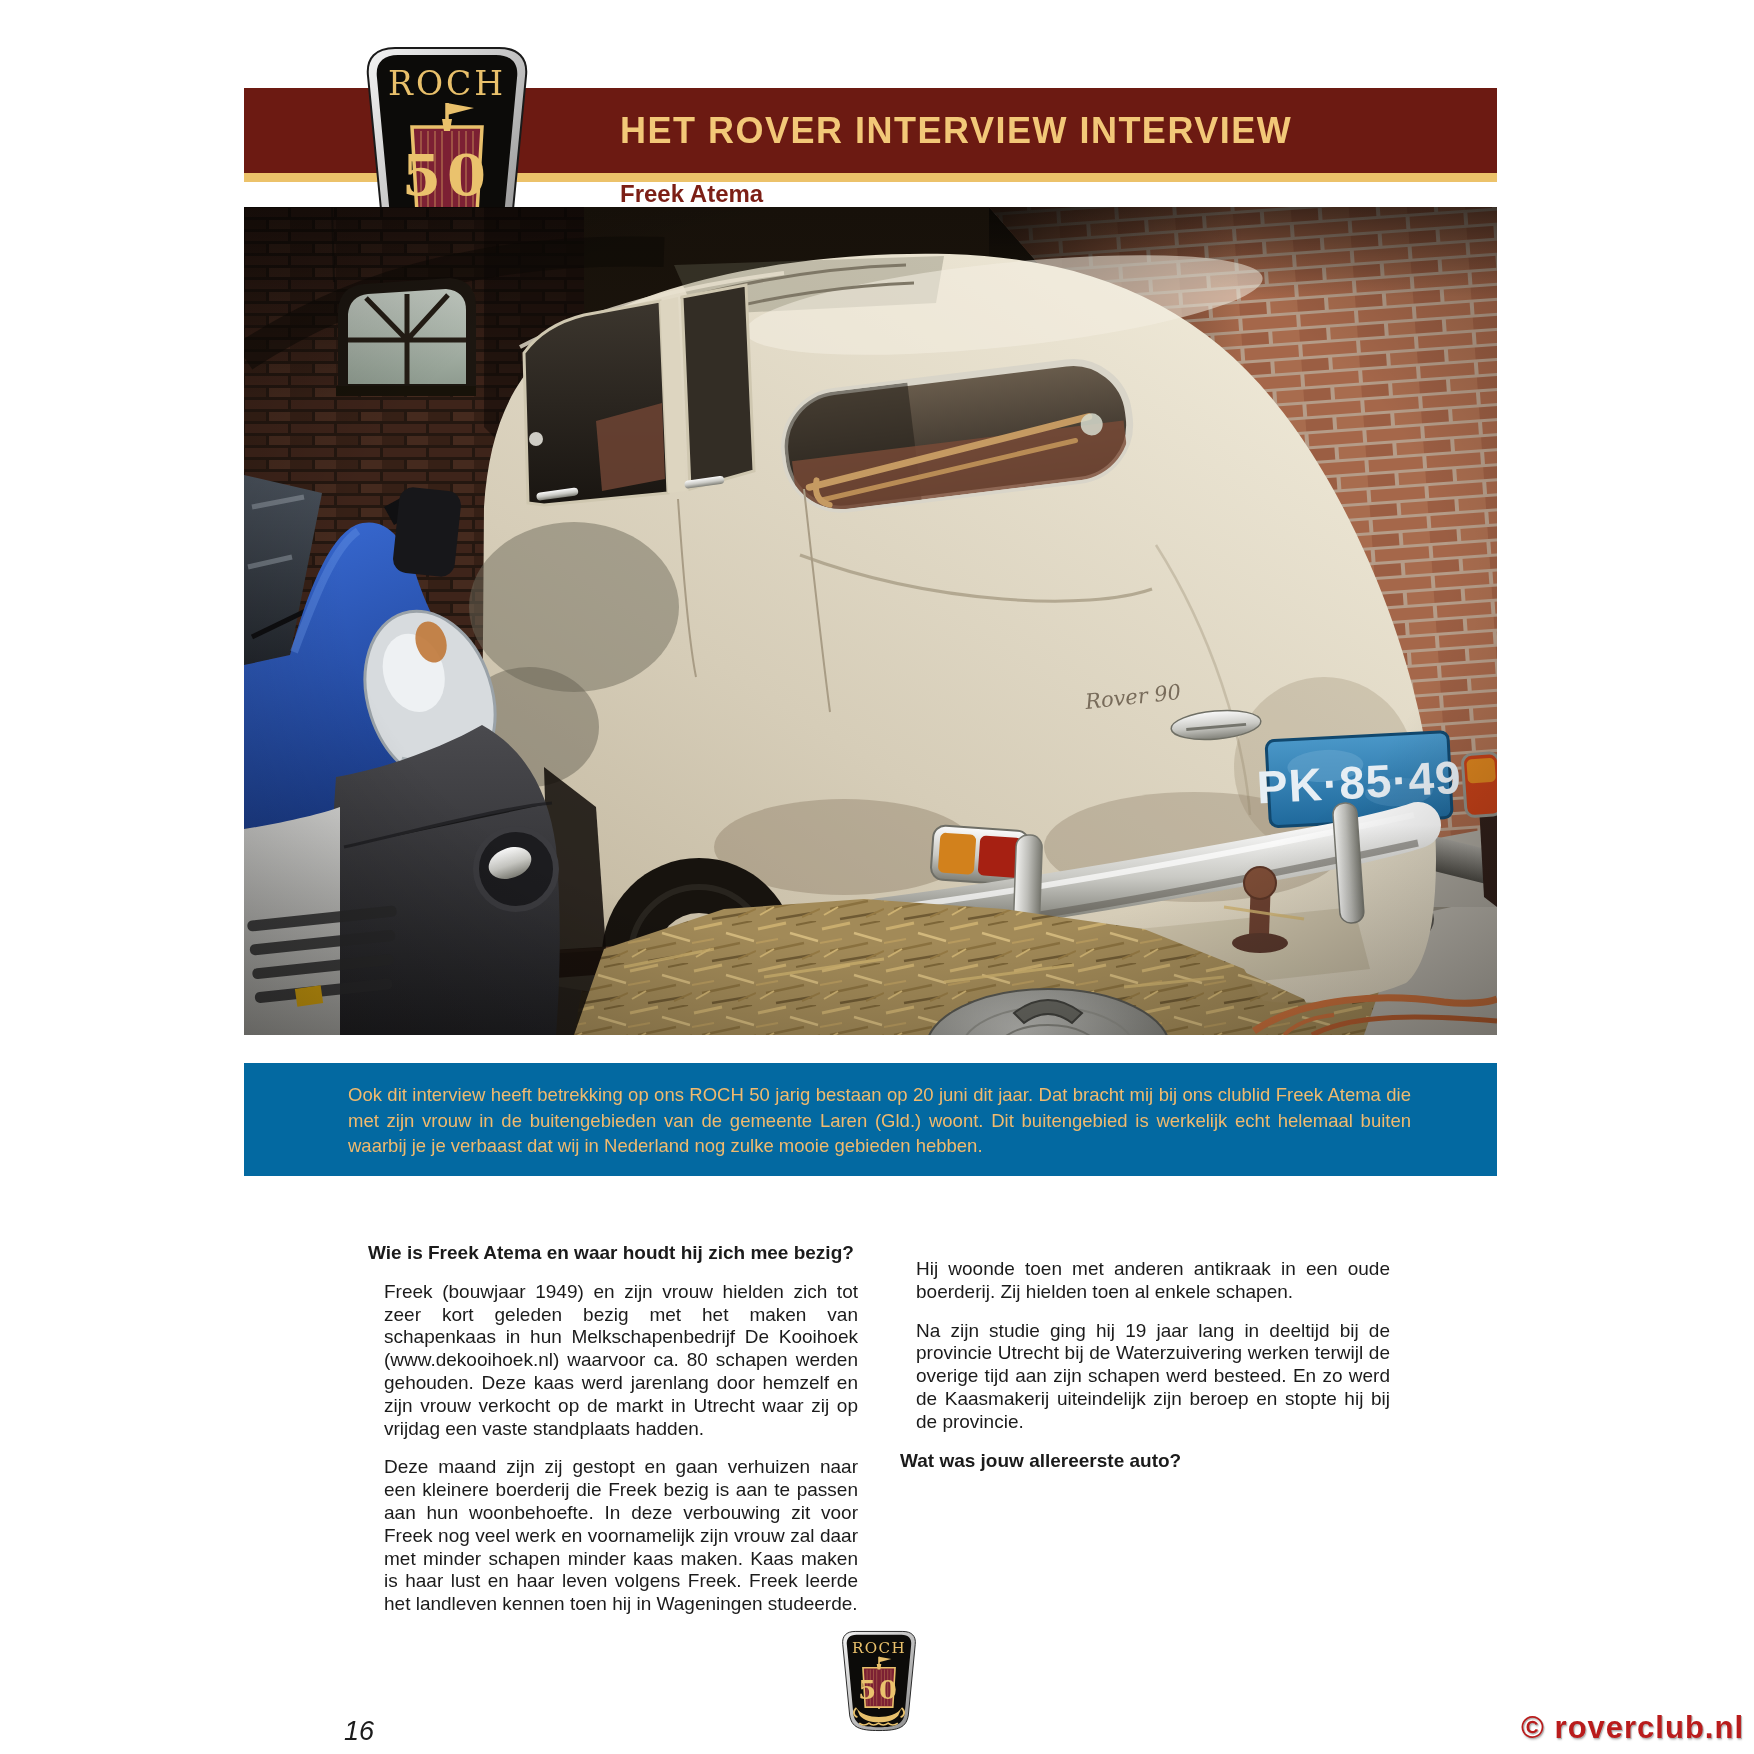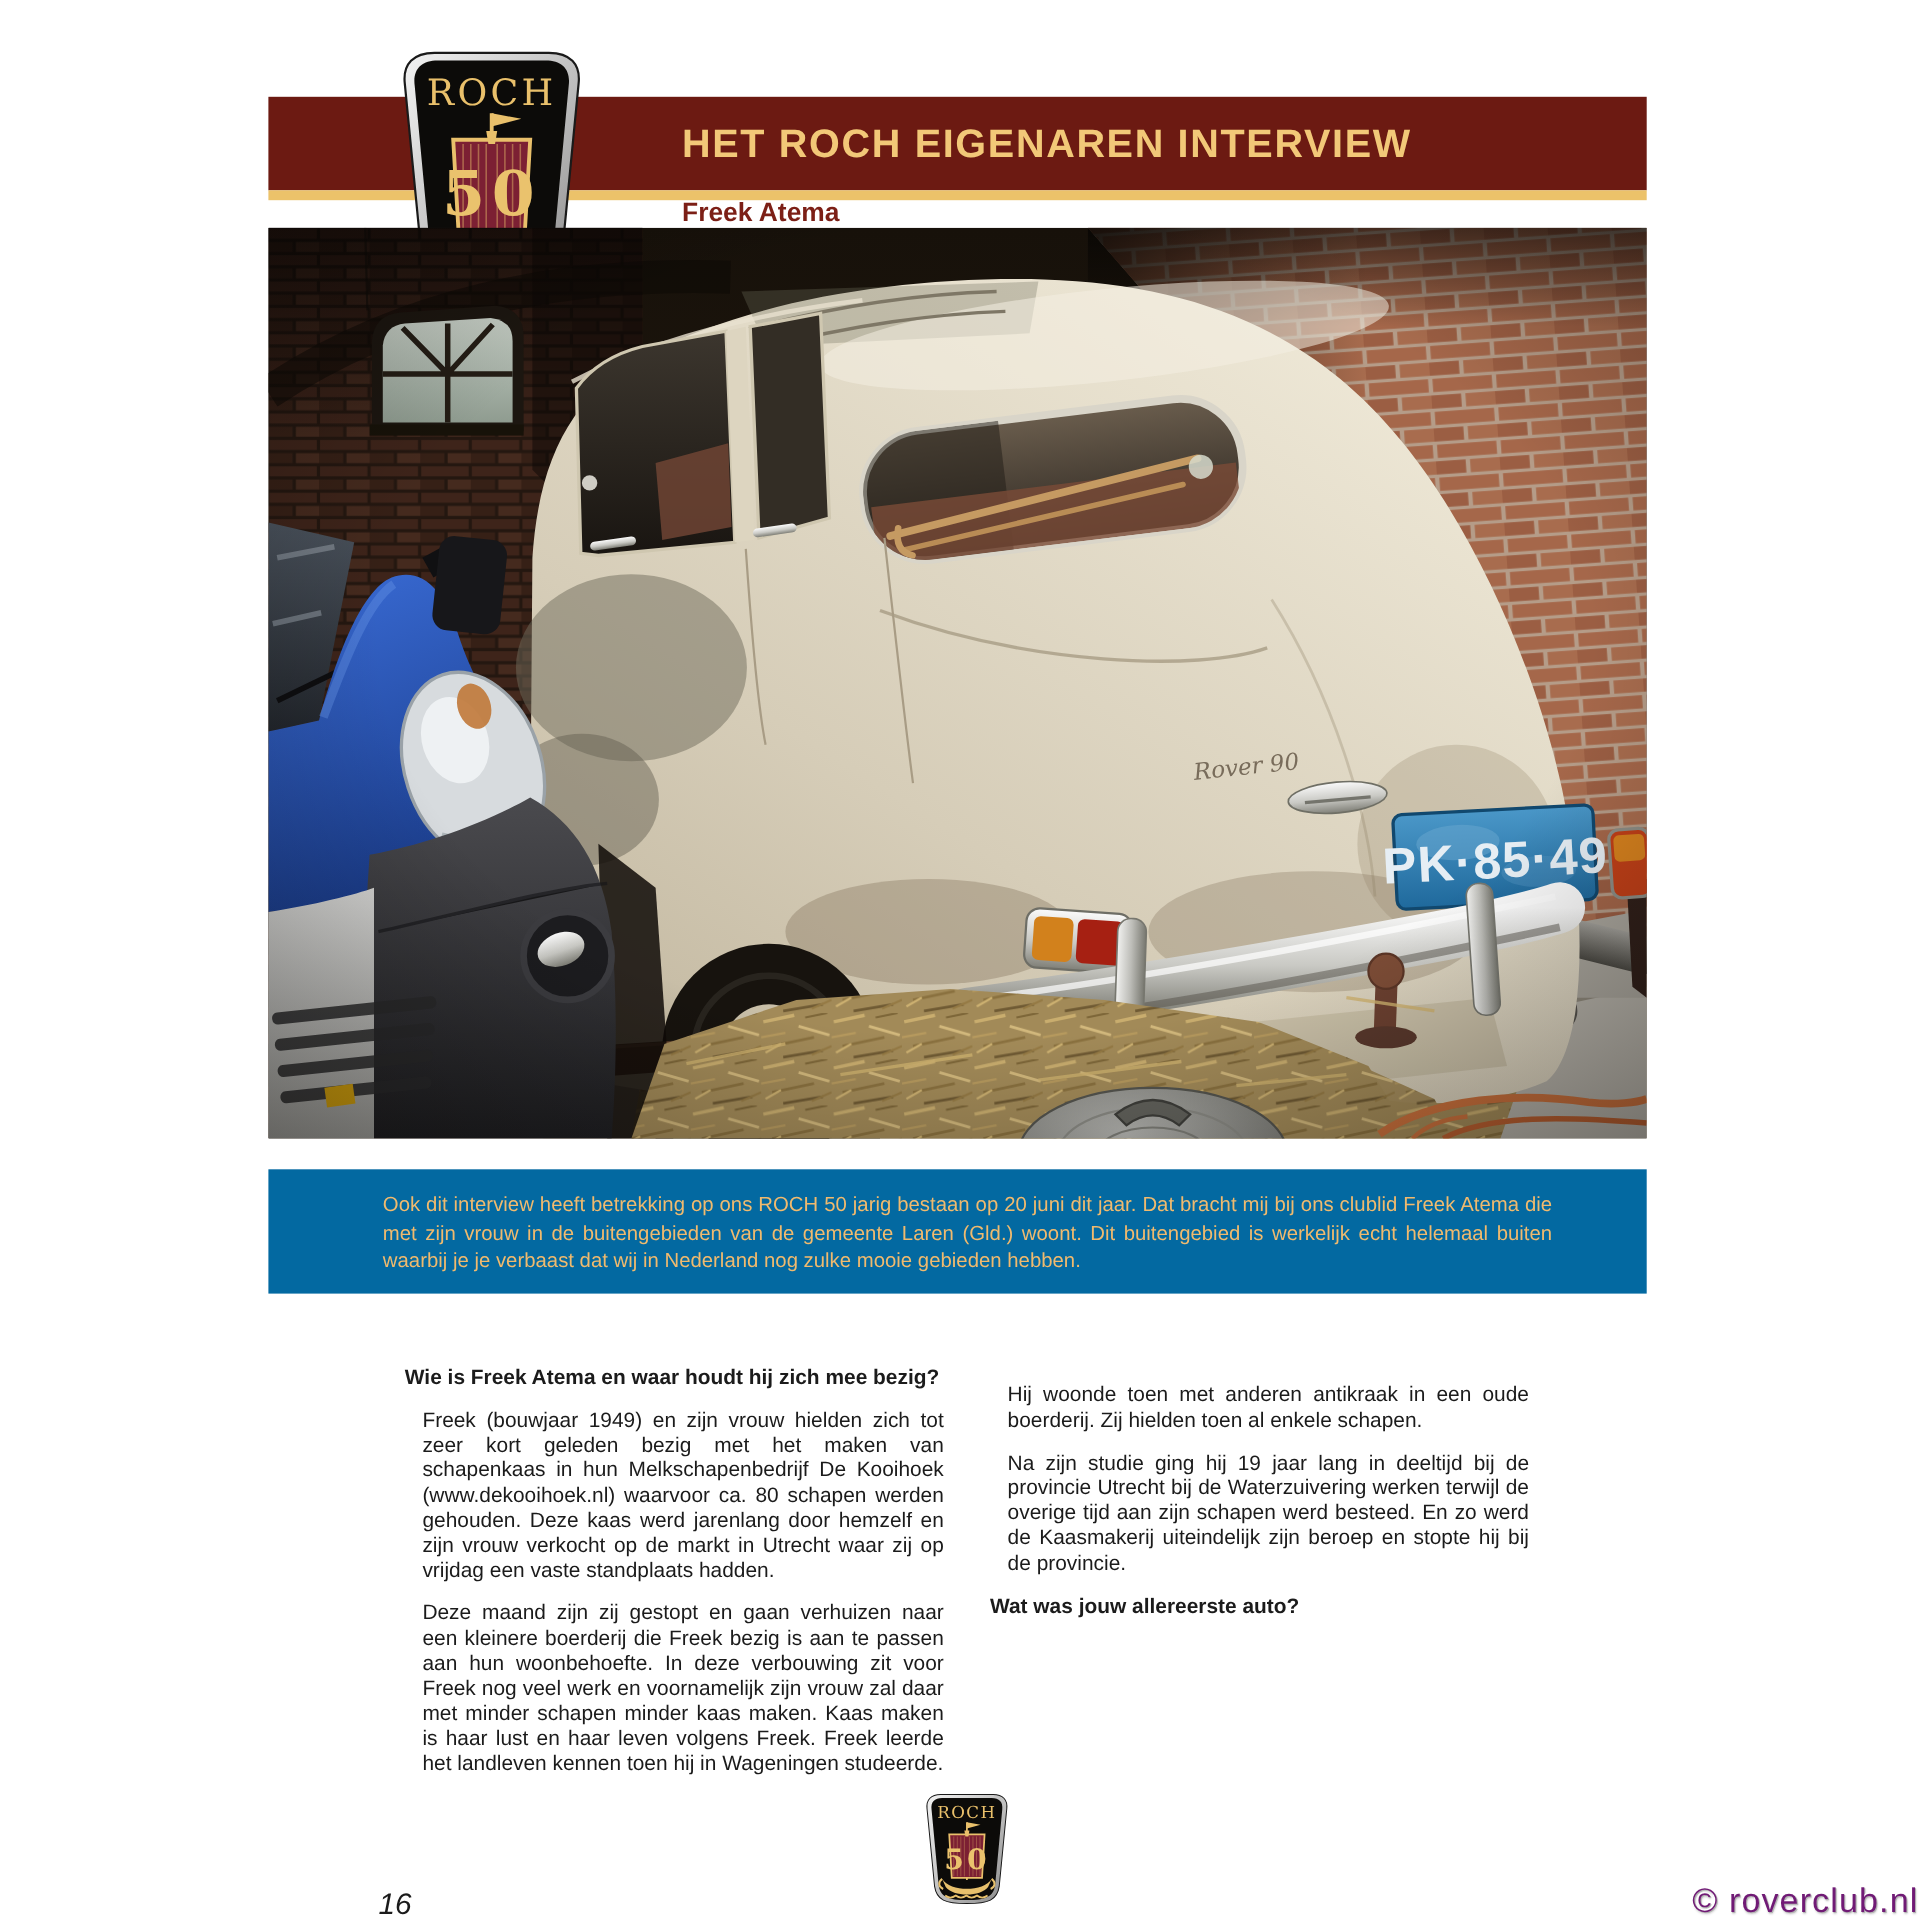--- a/index.html
+++ b/index.html
@@ -16,33 +16,33 @@
   .photo{left:244px;top:207px;width:1253px;height:828px;display:block;}
   .introbox{left:244px;top:1063px;width:1253px;height:113px;background:#0369a1;
             box-sizing:border-box;padding:19px 86px 0 104px;}
   .introbox p{margin:0;font-size:18.5px;line-height:25.5px;text-align:justify;color:#f0ba6e;}
   .columns{left:346px;top:1242px;width:1060px;display:flex;gap:26px;justify-content:flex-end;}
   .col{width:506px;font-size:19px;line-height:22.8px;text-align:justify;color:#1b1b1b;}
   .col h3{margin:0;font-size:19px;line-height:22.8px;font-weight:bold;}
   .col p{margin:16px;}
   .sp{margin-top:23px;}
   .pagenum{left:344px;top:1716px;font-size:27px;color:#1b1b1b;font-style:italic;}
-  .watermark{right:10px;top:1710px;font-size:31px;font-weight:normal;color:#701a75;
+  .watermark{right:10px;top:1710px;font-size:31px;font-weight:bold;color:#b91c1c;
              text-shadow:-1px -1px 0 #ffffff, 1px 1px 0 #b4b4b4, 1px 2px 2px #c9c9c9;
              letter-spacing:1px;}
   svg text{user-select:none;}
 </style>
 </head>
 <body>
 
 <div class="page">
 
   <div class="abs band"></div>
   <div class="abs stripe"></div>
-  <div class="abs title">HET ROCH EIGENAREN INTERVIEW</div>
+  <div class="abs title">HET ROVER INTERVIEW INTERVIEW</div>
   <div class="abs subtitle">Freek Atema</div>
 
   <svg class="abs badge-top" viewBox="0 0 170 222">
     <defs>
       <linearGradient id="sg1" x1="0" y1="0" x2="1" y2="1">
         <stop offset="0" stop-color="#f3f3f3"></stop>
           <stop offset="0.55" stop-color="#bdbdbd"></stop>
           <stop offset="1" stop-color="#8a8a8a"></stop>
       </linearGradient>
     </defs>

